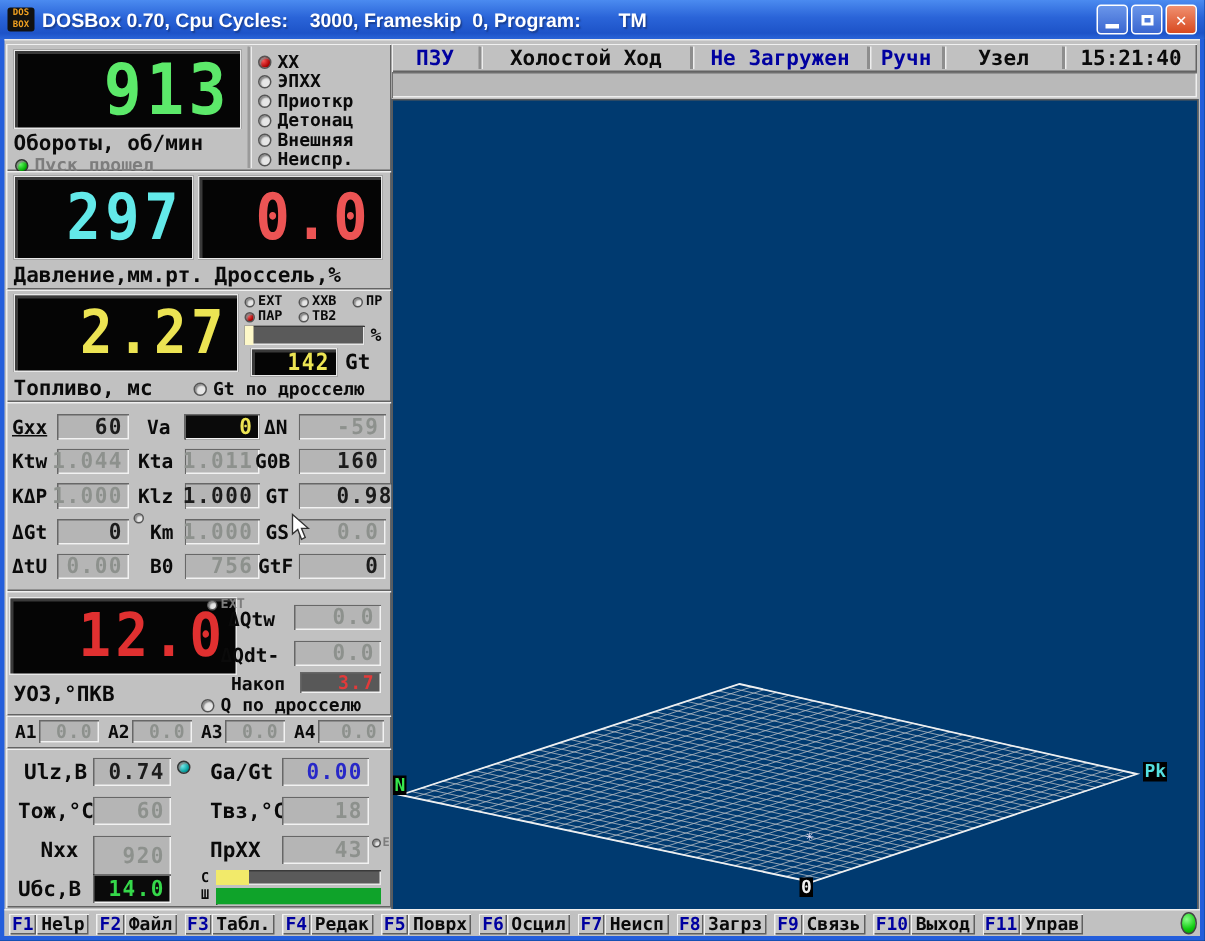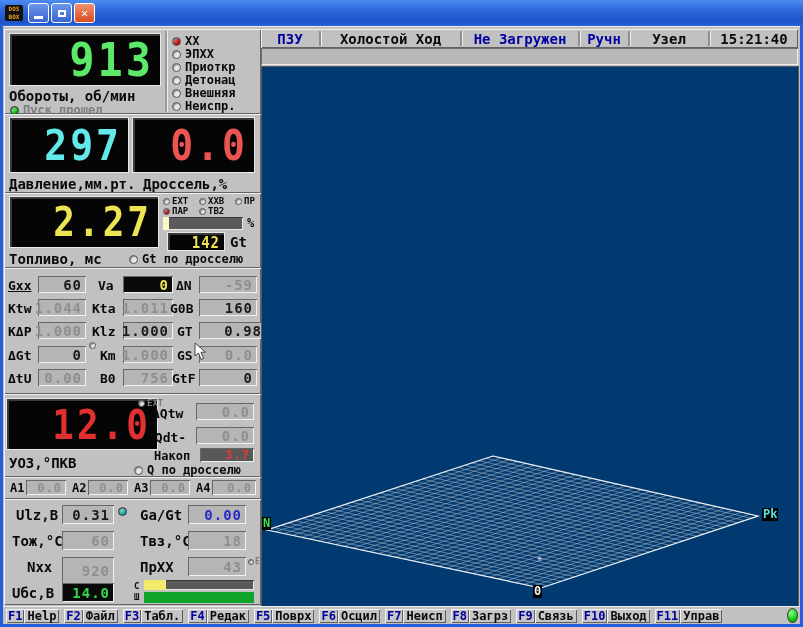--- a/index.html
+++ b/index.html
@@ -86,20 +86,21 @@
 
   .cursor { position:absolute; z-index:50; }
 </style>
 </head>
 <body>
 
 <div class="window">
 
   <div class="titlebar">
     <div class="app-icon"><span>DOS</span><br><span>BOX</span></div>
+    <div class="title-text">DOSBox 0.70, Cpu Cycles:    3000, Frameskip  0, Program:       TM</div>
     <div class="winbtns">
       <div class="wbtn">
           <span class="mn"></span>
         </div>
       <div class="wbtn">
           <span class="sq"></span>
         </div>
       <div class="wbtn close">✕</div>
     </div>
   </div>
@@ -307,21 +308,21 @@
         </div>
       <div class="lab" style="left:192px;top:4px;font-size:12px;">A4</div>
       <div class="lcdbox" style="left:208px;top:3px;width:44px;height:15px;">
           <span class="lcd dim" style="font-size:12px;">0.0</span>
         </div>
     </div>
 
     <div class="sec" style="top:472px;height:106px;">
       <div class="lab" style="left:12px;top:8px;">Ulz,B</div>
       <div class="lcdbox" style="left:58px;top:6px;width:52px;height:19px;">
-          <span class="lcd">0.31</span>
+          <span class="lcd">0.74</span>
         </div>
       <span class="rdot led-teal" style="position:absolute;left:114px;top:8px;"></span>
       <div class="lab" style="left:136px;top:8px;">Ga/Gt</div>
       <div class="lcdbox" style="left:184px;top:6px;width:58px;height:19px;">
           <span class="lcd" style="color:#2828c8;">0.00</span>
         </div>
 
       <div class="lab" style="left:8px;top:34px;">Тож,°С</div>
       <div class="lcdbox" style="left:58px;top:32px;width:52px;height:19px;">
           <span class="lcd dim">60</span>

